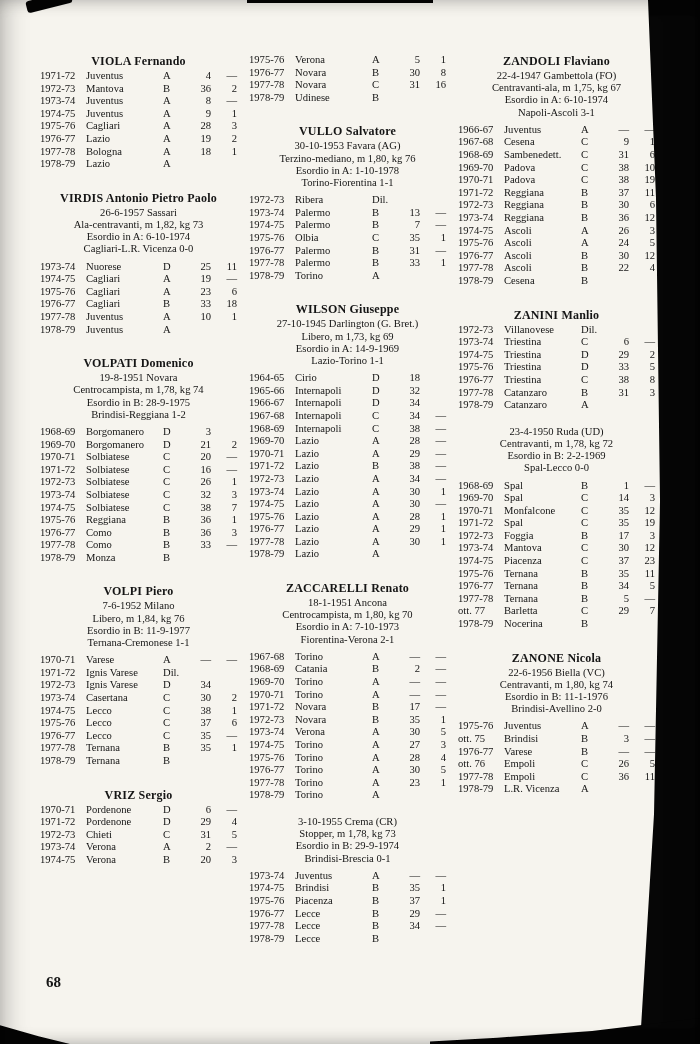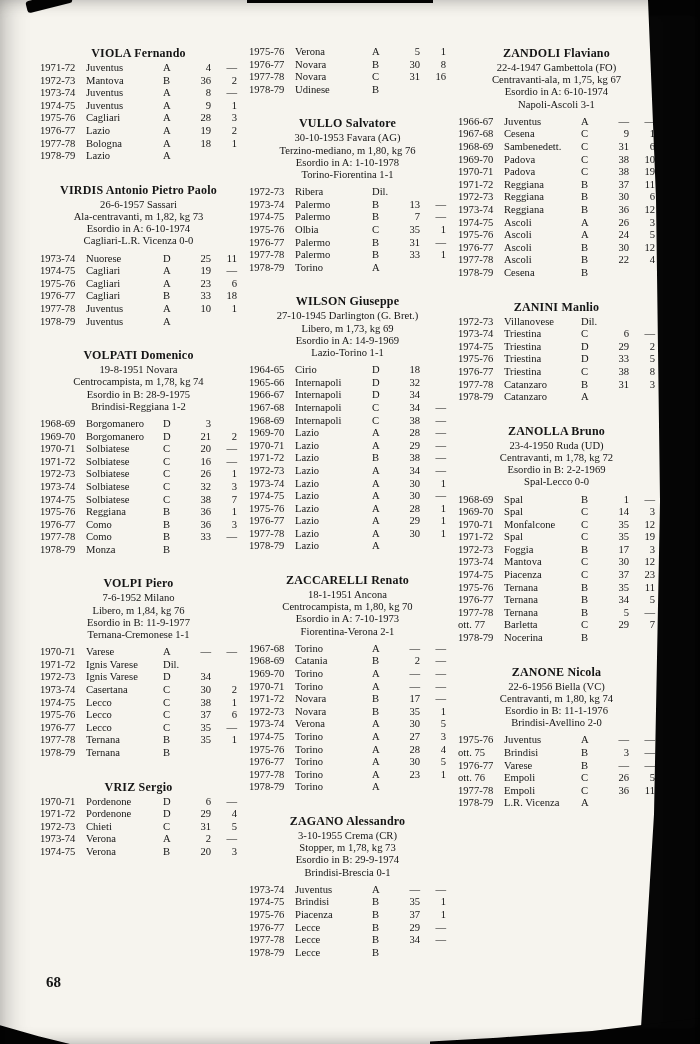--- a/index.html
+++ b/index.html
@@ -13,21 +13,21 @@
   .scan{position:absolute;background:#060606;}
   .scan-right{top:0;right:0;width:60px;height:100%;
         clip-path:polygon(8px 0,60px 0,60px 100%,0 100%,14px 78%,20px 48%,16px 19%);}
   .scan-bottom{left:430px;right:0;bottom:0;height:26px;
         clip-path:polygon(0 100%,100% 100%,100% 0,60% 50%,25% 76%,0 90%);}
   .scan-bottom-left{left:0;bottom:0;width:70px;height:26px;
         clip-path:polygon(0 100%,100% 100%,55% 70%,0 28%);}
   .scan-top-left{left:26px;top:-4px;width:46px;height:12px;transform:rotate(-14deg);border-radius:3px;}
   .scan-top-line{left:247px;top:0;width:186px;height:3px;}
   
-  .content{position:absolute;left:40px;top:46px;width:615px;display:flex;gap:12px;}
+  .content{position:absolute;left:40px;top:54px;width:615px;display:flex;gap:12px;}
   .col{width:197px;display:flex;flex-direction:column;}
   .block{margin-bottom:14px;}
   .pname{text-align:center;font-weight:700;font-size:12px;line-height:15px;margin:6px 0 1px 0;letter-spacing:.2px;}
   .block:first-child .pname{margin-top:0;}
   .bio{margin-bottom:5px;}
   .bio-line{text-align:center;font-size:10.6px;line-height:12.2px;}
   .row{display:flex;font-size:10.6px;line-height:12.6px;}
   .season{width:46px;flex:none;}
   .team{flex:1;overflow:hidden;white-space:nowrap;}
   .division{width:24px;flex:none;}
@@ -657,21 +657,20 @@
             <div class="row">
     <span class="season">1978-79</span>
     <span class="team">Torino</span>
     <span class="division">A</span>
     <span class="games"></span>
     <span class="goals"></span>
   </div>
           </div>
   </div>
         <div class="block">
-    <div class="pname">ZAGANO Alessandro</div>
     <div class="bio">
             <div class="bio-line">3-10-1955 Crema (CR)</div>
             <div class="bio-line">Stopper, m 1,78, kg 73</div>
             <div class="bio-line">Esordio in B: 29-9-1974</div>
             <div class="bio-line">Brindisi-Brescia 0-1</div>
           </div>
     <div class="rows">
             <div class="row">
     <span class="season">1973-74</span>
     <span class="team">Juventus</span>
@@ -868,21 +867,20 @@
             <div class="row">
     <span class="season">1978-79</span>
     <span class="team">Catanzaro</span>
     <span class="division">A</span>
     <span class="games"></span>
     <span class="goals"></span>
   </div>
           </div>
   </div>
         <div class="block">
-    <div class="pname">ZANOLLA Bruno</div>
     <div class="bio">
             <div class="bio-line">23-4-1950 Ruda (UD)</div>
             <div class="bio-line">Centravanti, m 1,78, kg 72</div>
             <div class="bio-line">Esordio in B: 2-2-1969</div>
             <div class="bio-line">Spal-Lecco 0-0</div>
           </div>
     <div class="rows">
             <div class="row">
     <span class="season">1968-69</span>
     <span class="team">Spal</span>

